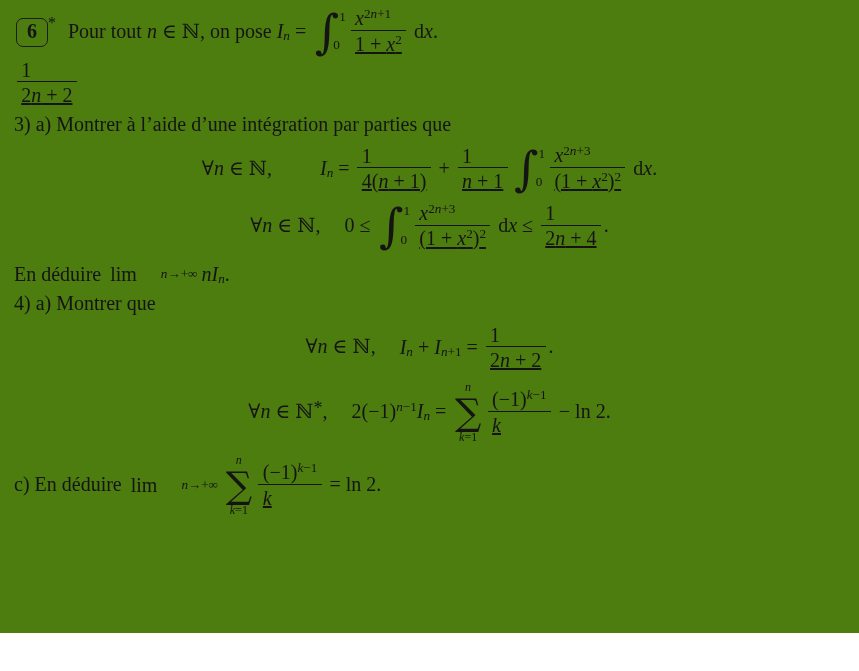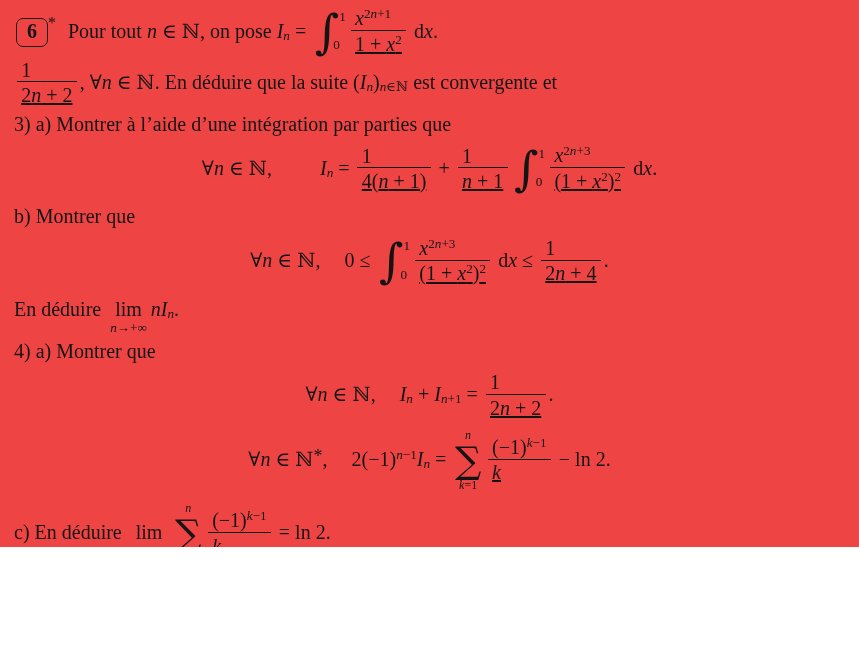--- a/index.html
+++ b/index.html
@@ -1,19 +1,19 @@
 <!DOCTYPE html>
 <html><head>
 <meta charset="utf-8">
 <style>
   html, body { margin: 0; padding: 0; background: #ffffff; }
   .page {
-    width: 859px; height: 547px; box-sizing: border-box;
+    width: 859px; height: 633px; box-sizing: border-box;
     padding: 6px 14px 8px 14px;
-    background: #ef4444; color: #141414;
+    background: #4d7c0f; color: #141414;
     font-family: "Liberation Serif", "DejaVu Serif", "DejaVu Sans", serif;
     font-size: 20px; overflow: hidden;
   }
   .line { line-height: 1.3; margin: 3px 0; }
   .display { text-align: center; margin: 9px 0; }
   
   .i { font-style: italic; }
   .r { font-style: normal; }
   .sup { font-size: 0.66em; vertical-align: 0.55em; }
   .sub { font-size: 0.66em; vertical-align: -0.18em; }
@@ -49,21 +49,21 @@
   .ibot { margin-left: -0.45em; }
   
   .sum {
     display: inline-flex; flex-direction: column; align-items: center;
     vertical-align: middle; margin: 0 0.18em; position: relative; top: -0.05em;
   }
   .stop { font-size: 0.6em; line-height: 1.1; }
   .sglyph { font-family: "DejaVu Serif", "DejaVu Sans", serif; font-size: 1.85em; line-height: 1; }
   .sbot { font-size: 0.6em; line-height: 1.1; }
   
-  .lim { display: inline-flex; flex-direction: column; align-items: center; margin: 0 0.2em; }
+  .lim { display: inline-flex; flex-direction: row; align-items: center; margin: 0 0.2em; gap: 24px; }
   .lword { line-height: 1.05; }
   .lsub { font-size: 0.66em; line-height: 1.15; }
   
   .quad { display: inline-block; width: 1.2em; }
   .qquad { display: inline-block; width: 2.4em; }
 </style>
 </head>
 <body>
 
 <div class="page">
@@ -79,21 +79,21 @@
       </span><span class="frac">
         <span class="fnum"><span class="i">x</span><span class="sup">2</span><span class="i sup">n</span><span class="sup">+1</span></span>
         <span class="fden"><span class="r">1 + </span><span class="i">x</span><span class="sup">2</span></span>
       </span><span class="run"><span class="r"> d</span><span class="i">x</span><span class="r">.</span></span>
   </div>
 
 
   <div class="line"><span class="frac">
         <span class="fnum"><span class="r">1</span></span>
         <span class="fden"><span class="r">2</span><span class="i">n</span><span class="r"> + 2</span></span>
-      </span><span class="run"><span class="r">, ∀</span><span class="i">n</span><span class="r"> ∈ ℕ. En déduire que la suite (</span><span class="i">I</span><span class="i sub">n</span><span class="r">)</span><span class="i sub">n</span><span class="sub">∈ℕ</span><span class="r"> est convergente et</span></span></div>
+      </span></div>
 
 
   <div class="line"><span class="run">3) a) Montrer à l’aide d’une intégration par parties que</span></div>
 
   <div class="line display"><span class="run"><span class="r">∀</span><span class="i">n</span><span class="r"> ∈ ℕ,</span></span><span class="qquad"></span><span class="run"><span class="i">I</span><span class="i sub">n</span><span class="r"> = </span></span><span class="frac">
         <span class="fnum"><span class="r">1</span></span>
         <span class="fden"><span class="r">4(</span><span class="i">n</span><span class="r"> + 1)</span></span>
       </span><span class="run"> + </span><span class="frac">
         <span class="fnum"><span class="r">1</span></span>
         <span class="fden"><span class="i">n</span><span class="r"> + 1</span></span>
@@ -101,21 +101,20 @@
         <span class="iglyph">∫</span>
         <span class="ilims">
           <span class="itop">1</span>
           <span class="ibot">0</span>
         </span>
       </span><span class="frac">
         <span class="fnum"><span class="i">x</span><span class="sup">2</span><span class="i sup">n</span><span class="sup">+3</span></span>
         <span class="fden"><span class="r">(1 + </span><span class="i">x</span><span class="sup">2</span><span class="r">)</span><span class="sup">2</span></span>
       </span><span class="run"><span class="r"> d</span><span class="i">x</span><span class="r">.</span></span></div>
 
-  <div class="line"><span class="run">b) Montrer que</span></div>
 
   <div class="line display"><span class="run"><span class="r">∀</span><span class="i">n</span><span class="r"> ∈ ℕ,</span></span><span class="quad"></span><span class="run">0 ≤ </span><span class="int">
         <span class="iglyph">∫</span>
         <span class="ilims">
           <span class="itop">1</span>
           <span class="ibot">0</span>
         </span>
       </span><span class="frac">
         <span class="fnum"><span class="i">x</span><span class="sup">2</span><span class="i sup">n</span><span class="sup">+3</span></span>
         <span class="fden"><span class="r">(1 + </span><span class="i">x</span><span class="sup">2</span><span class="r">)</span><span class="sup">2</span></span>

